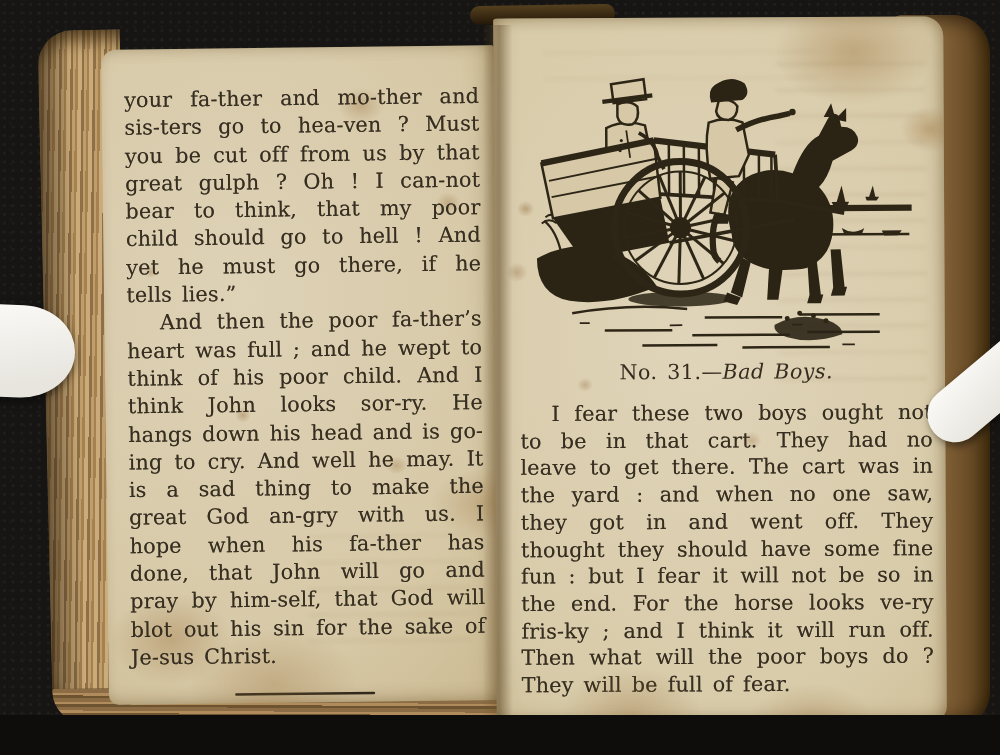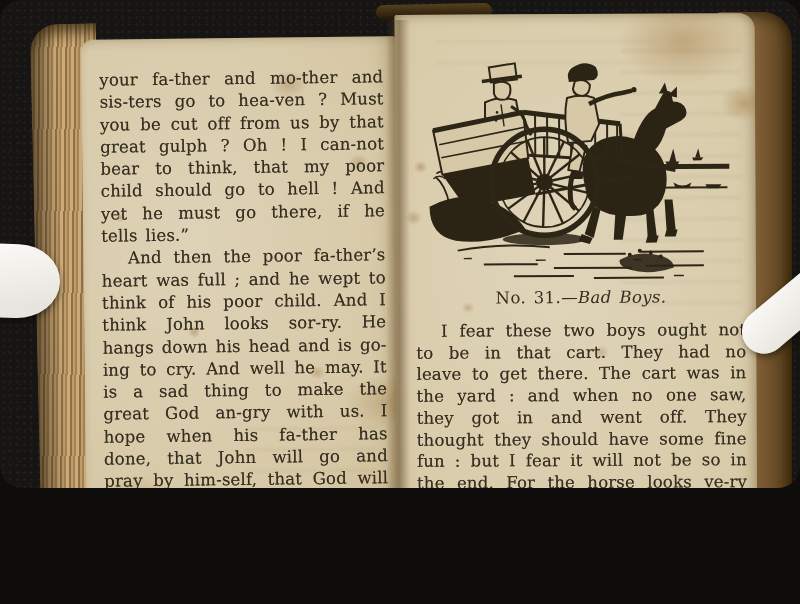--- a/index.html
+++ b/index.html
@@ -1,24 +1,23 @@
 <!DOCTYPE html>
 <html><head>
 <meta charset="utf-8">
 <style>
   html,body{margin:0;padding:0;background:#0e0d0b;}
   .photo{
-    position:relative;width:800px;height:488px;overflow:hidden;
+    position:relative;width:800px;height:572px;overflow:hidden;
     background-color:#161513;
     background-image:
       radial-gradient(rgba(210,200,180,.055) 1px, transparent 1.3px),
       radial-gradient(rgba(210,200,180,.035) 1px, transparent 1.3px);
     background-size:7px 7px,11px 11px;background-position:0 0,3px 5px;
     font-family:"DejaVu Serif","Liberation Serif",serif;
-    border-radius:22px;
   }
   
   .spine-top{position:absolute;left:376px;top:4px;width:116px;height:15px;
     background:linear-gradient(180deg,#54401f,#241708);border-radius:8px;transform:rotate(-1deg);}
   .cover-right{position:absolute;left:712px;top:12px;width:80px;height:570px;
     background:linear-gradient(90deg,#b2925f,#8b6b3f 40%,#6b4d28 78%,#43300f);
     border-radius:10px 30px 28px 14px;
     box-shadow:inset 0 10px 14px -6px rgba(30,18,4,.7), inset 0 -12px 14px -6px rgba(30,18,4,.7);}
   .edge-left{position:absolute;left:36px;top:24px;width:66px;height:550px;
     background:

